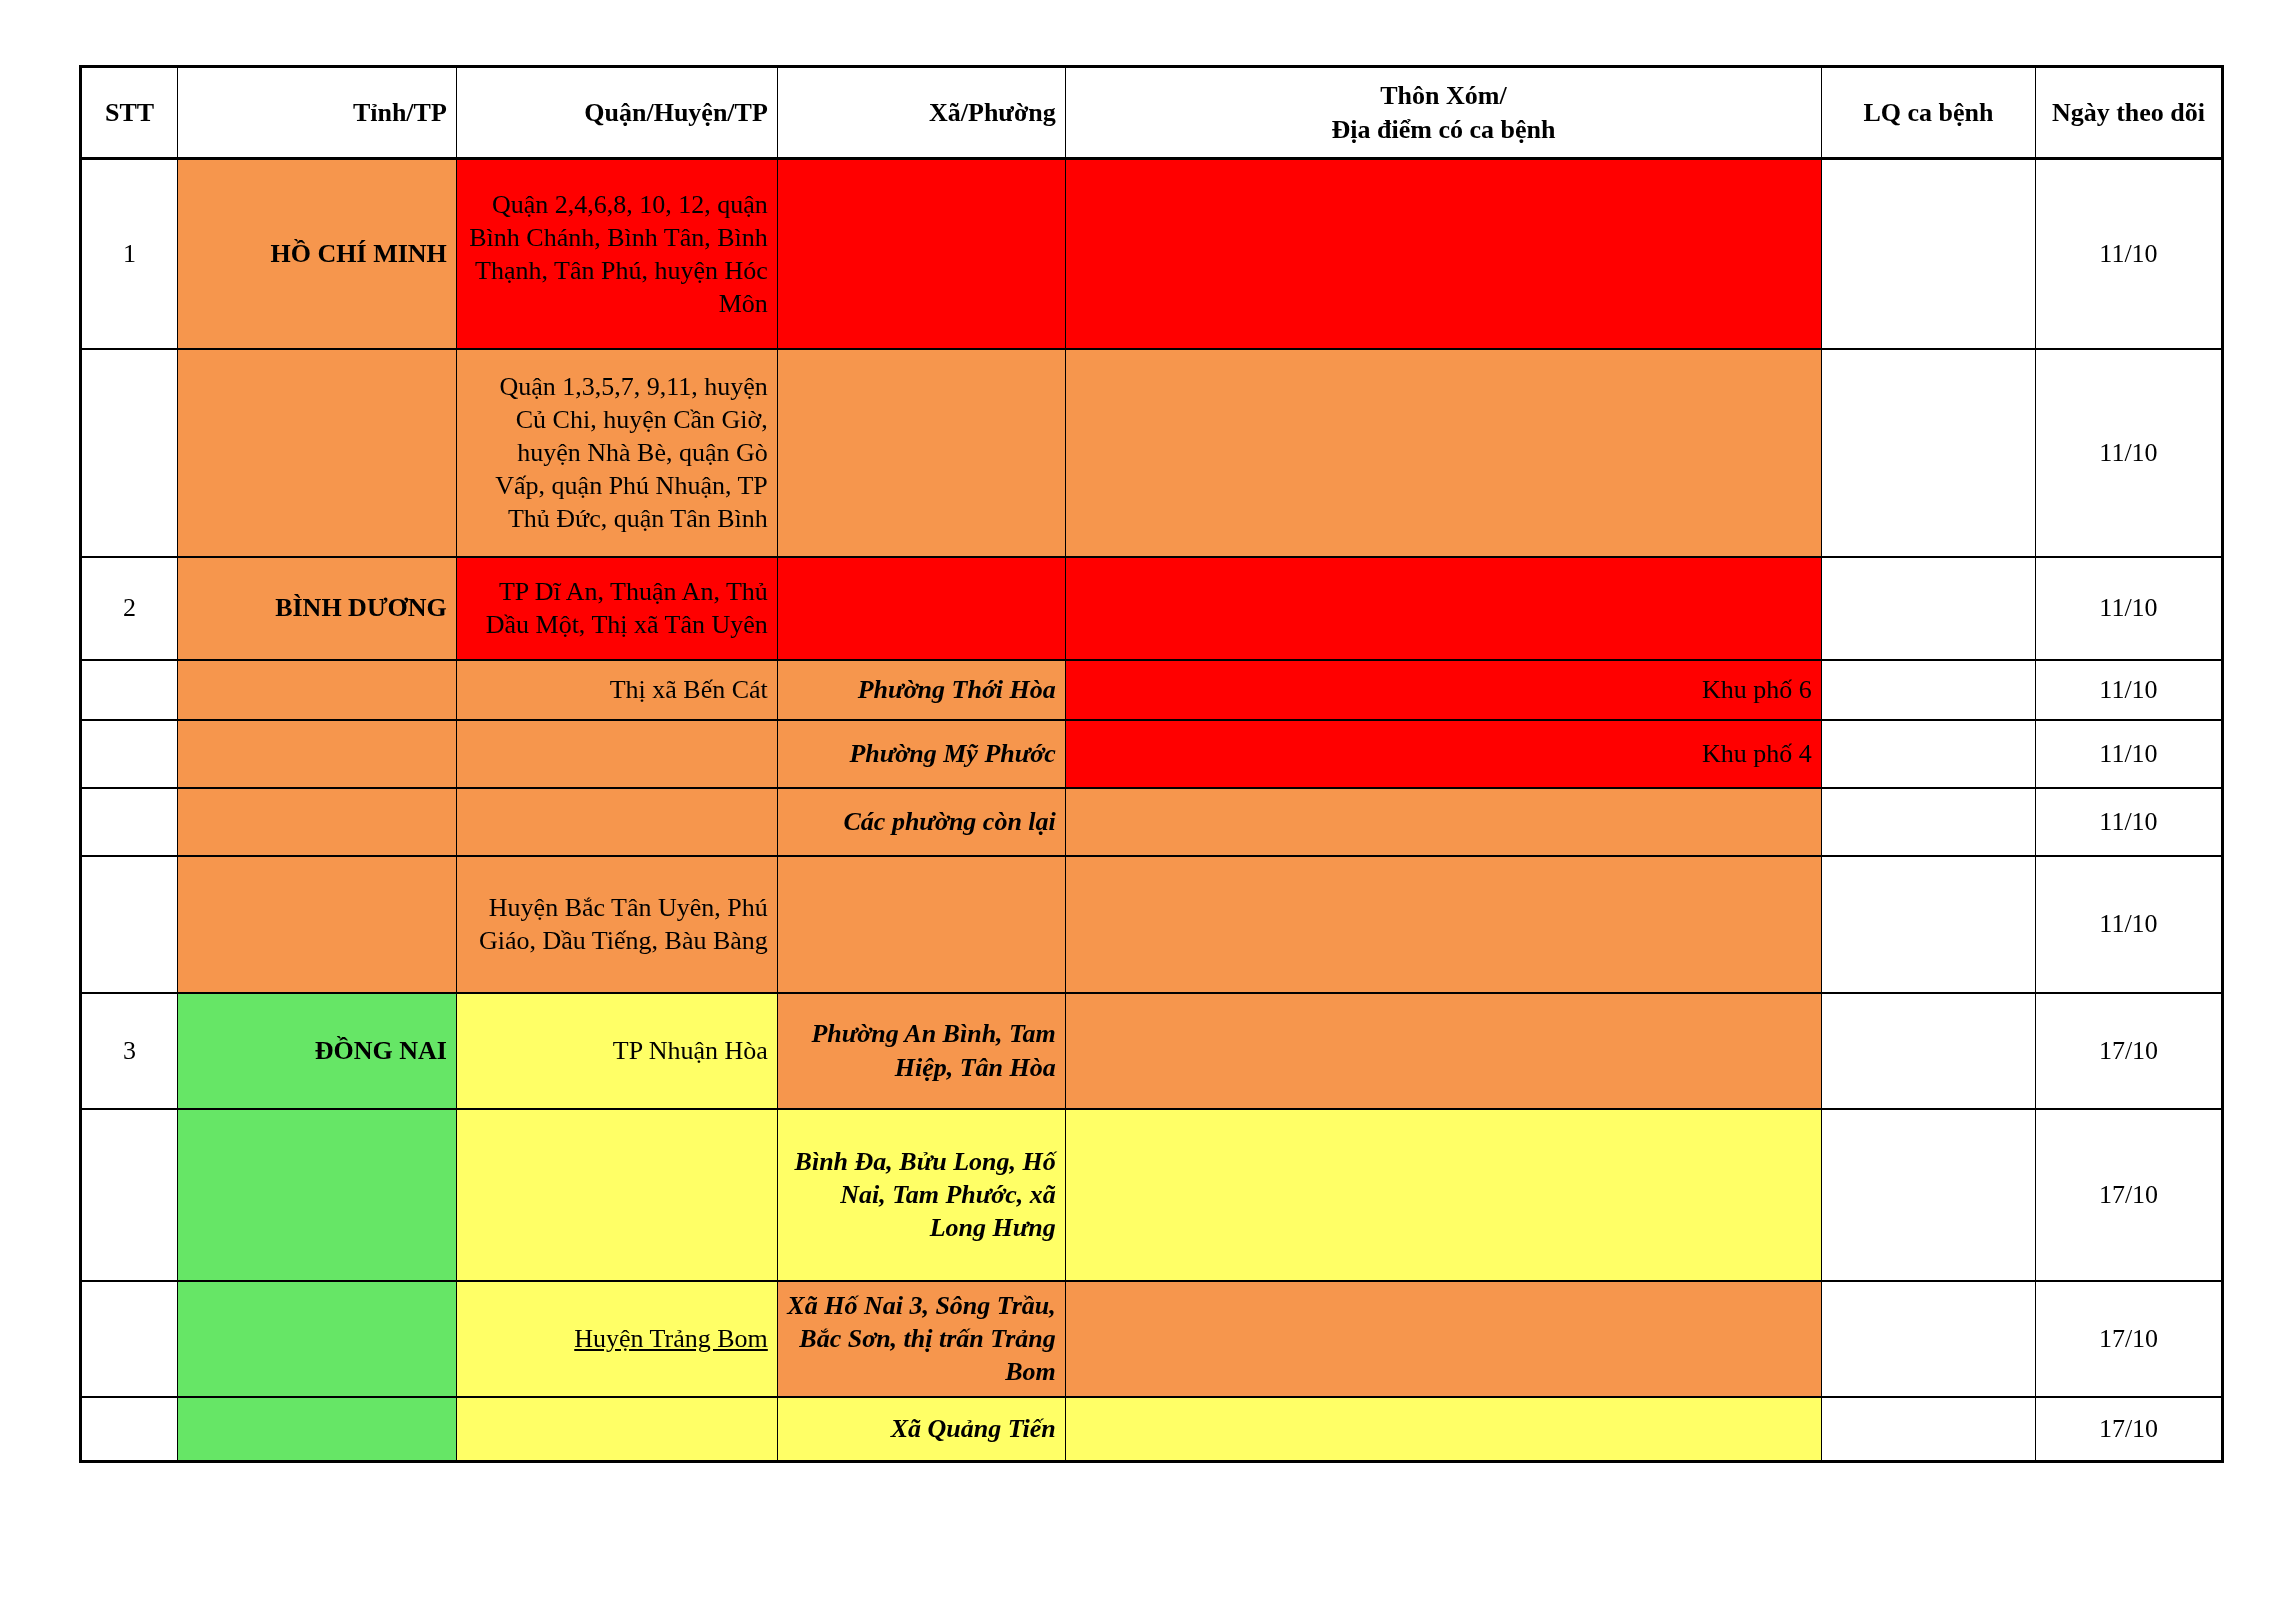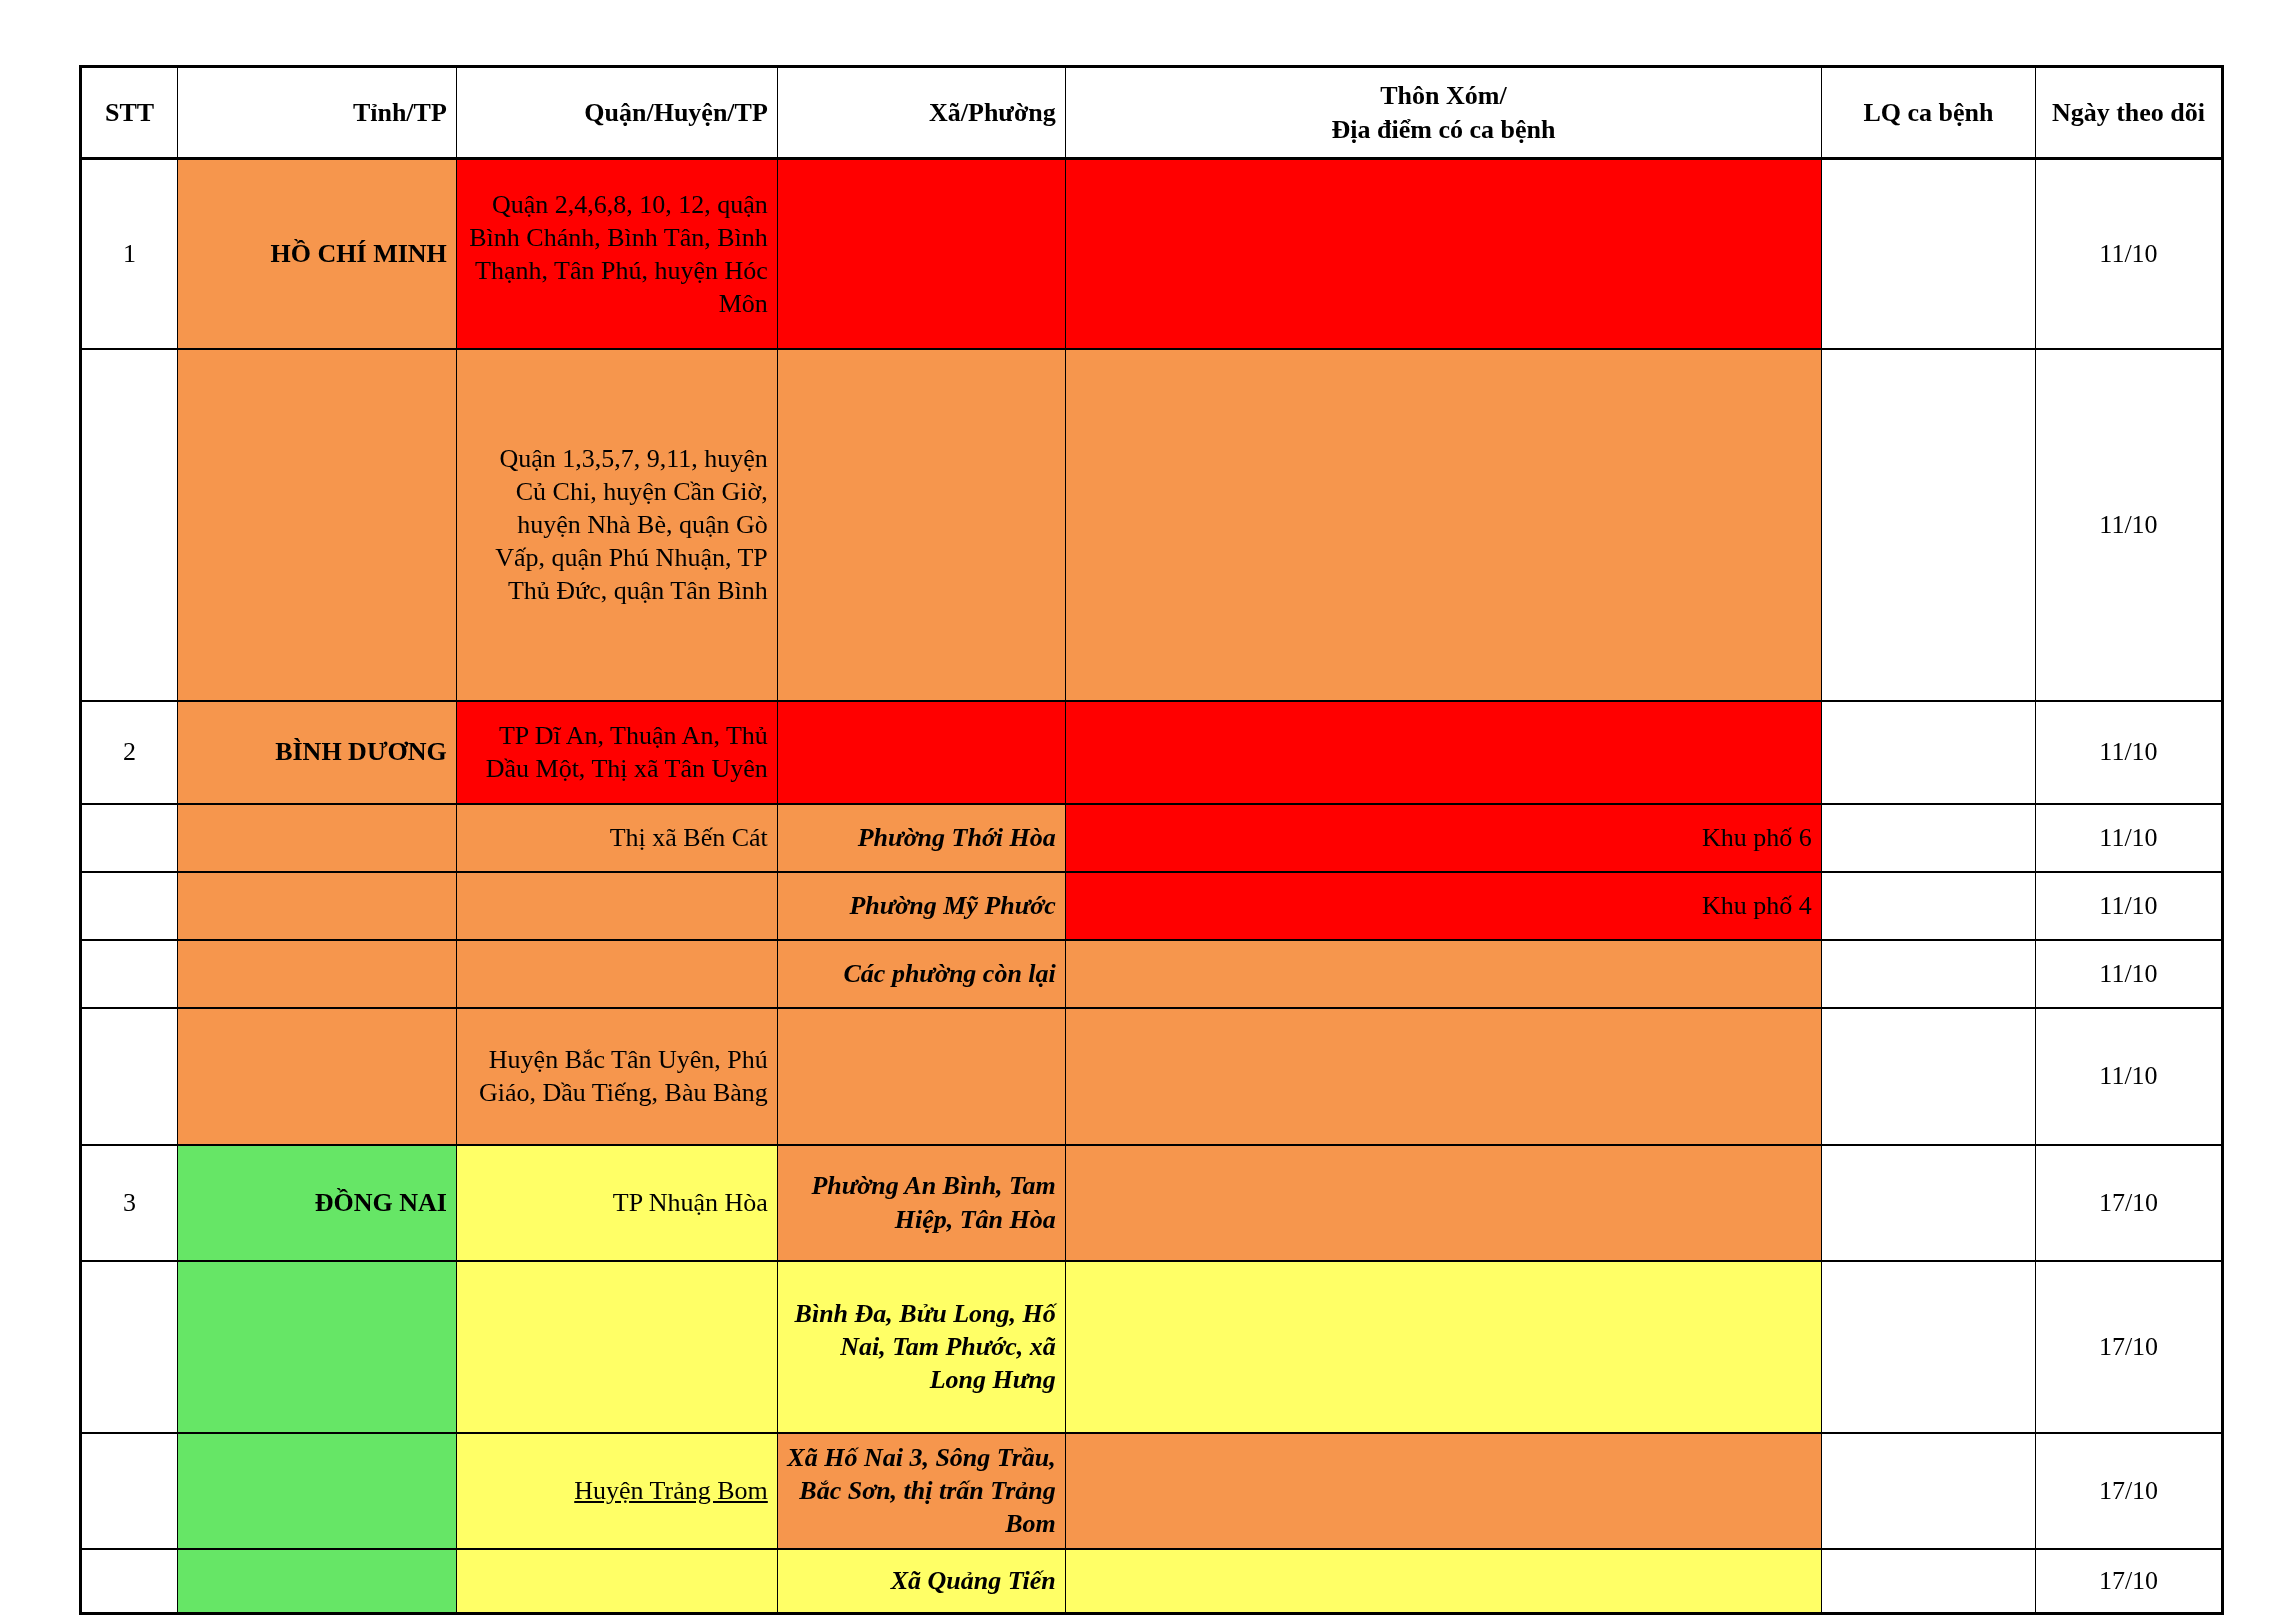--- a/index.html
+++ b/index.html
@@ -87,39 +87,39 @@
     <tbody>
         <tr style="height: 190px;">
           <td class="a-center" style="background: rgb(255, 255, 255);">1</td>
           <td class="c-bold a-left" style="background: rgb(246, 150, 77); padding-left: 13px;">HỒ CHÍ MINH</td>
           <td class="a-left" style="background: rgb(255, 0, 0);">Quận 2,4,6,8, 10, 12, quận Bình Chánh, Bình Tân, Bình Thạnh, Tân Phú, huyện Hóc Môn</td>
           <td class="c-bolditalic a-left" style="background: rgb(255, 0, 0);"></td>
           <td class="a-left" style="background: rgb(255, 0, 0);"></td>
           <td class="a-left" style="background: rgb(255, 255, 255);"></td>
           <td class="a-center" style="background: rgb(255, 255, 255);">11/10</td>
         </tr>
-        <tr style="height: 352px;">
+        <tr style="height: 208px;">
           <td class="a-center" style="background: rgb(255, 255, 255);"></td>
           <td class="c-bold a-left" style="background: rgb(246, 150, 77);"></td>
           <td class="a-left" style="background: rgb(246, 150, 77);">Quận 1,3,5,7, 9,11, huyện Củ Chi, huyện Cần Giờ, huyện Nhà Bè, quận Gò Vấp, quận Phú Nhuận, TP Thủ Đức, quận Tân Bình</td>
           <td class="c-bolditalic a-left" style="background: rgb(246, 150, 77);"></td>
           <td class="a-left" style="background: rgb(246, 150, 77);"></td>
           <td class="a-left" style="background: rgb(255, 255, 255);"></td>
           <td class="a-center" style="background: rgb(255, 255, 255);">11/10</td>
         </tr>
         <tr style="height: 103px;">
           <td class="a-center" style="background: rgb(255, 255, 255);">2</td>
           <td class="c-bold a-left" style="background: rgb(246, 150, 77);">BÌNH DƯƠNG</td>
           <td class="a-left" style="background: rgb(255, 0, 0);">TP Dĩ An, Thuận An, Thủ Dầu Một, Thị xã Tân Uyên</td>
           <td class="c-bolditalic a-left" style="background: rgb(255, 0, 0);"></td>
           <td class="a-left" style="background: rgb(255, 0, 0);"></td>
           <td class="a-left" style="background: rgb(255, 255, 255);"></td>
           <td class="a-center" style="background: rgb(255, 255, 255);">11/10</td>
         </tr>
-        <tr style="height: 68px; margin-top: 8px;">
+        <tr style="height: 60px; margin-top: 8px;">
           <td class="a-center" style="background: rgb(255, 255, 255);"></td>
           <td class="c-bold a-left" style="background: rgb(246, 150, 77);"></td>
           <td class="a-left" style="background: rgb(246, 150, 77);">Thị xã Bến Cát</td>
           <td class="c-bolditalic a-left" style="background: rgb(246, 150, 77);">Phường Thới Hòa</td>
           <td class="a-left" style="background: rgb(255, 0, 0);">Khu phố 6</td>
           <td class="a-left" style="background: rgb(255, 255, 255);"></td>
           <td class="a-center" style="background: rgb(255, 255, 255);">11/10</td>
         </tr>
         <tr style="height: 68px;">
           <td class="a-center" style="background: rgb(255, 255, 255);"></td>

